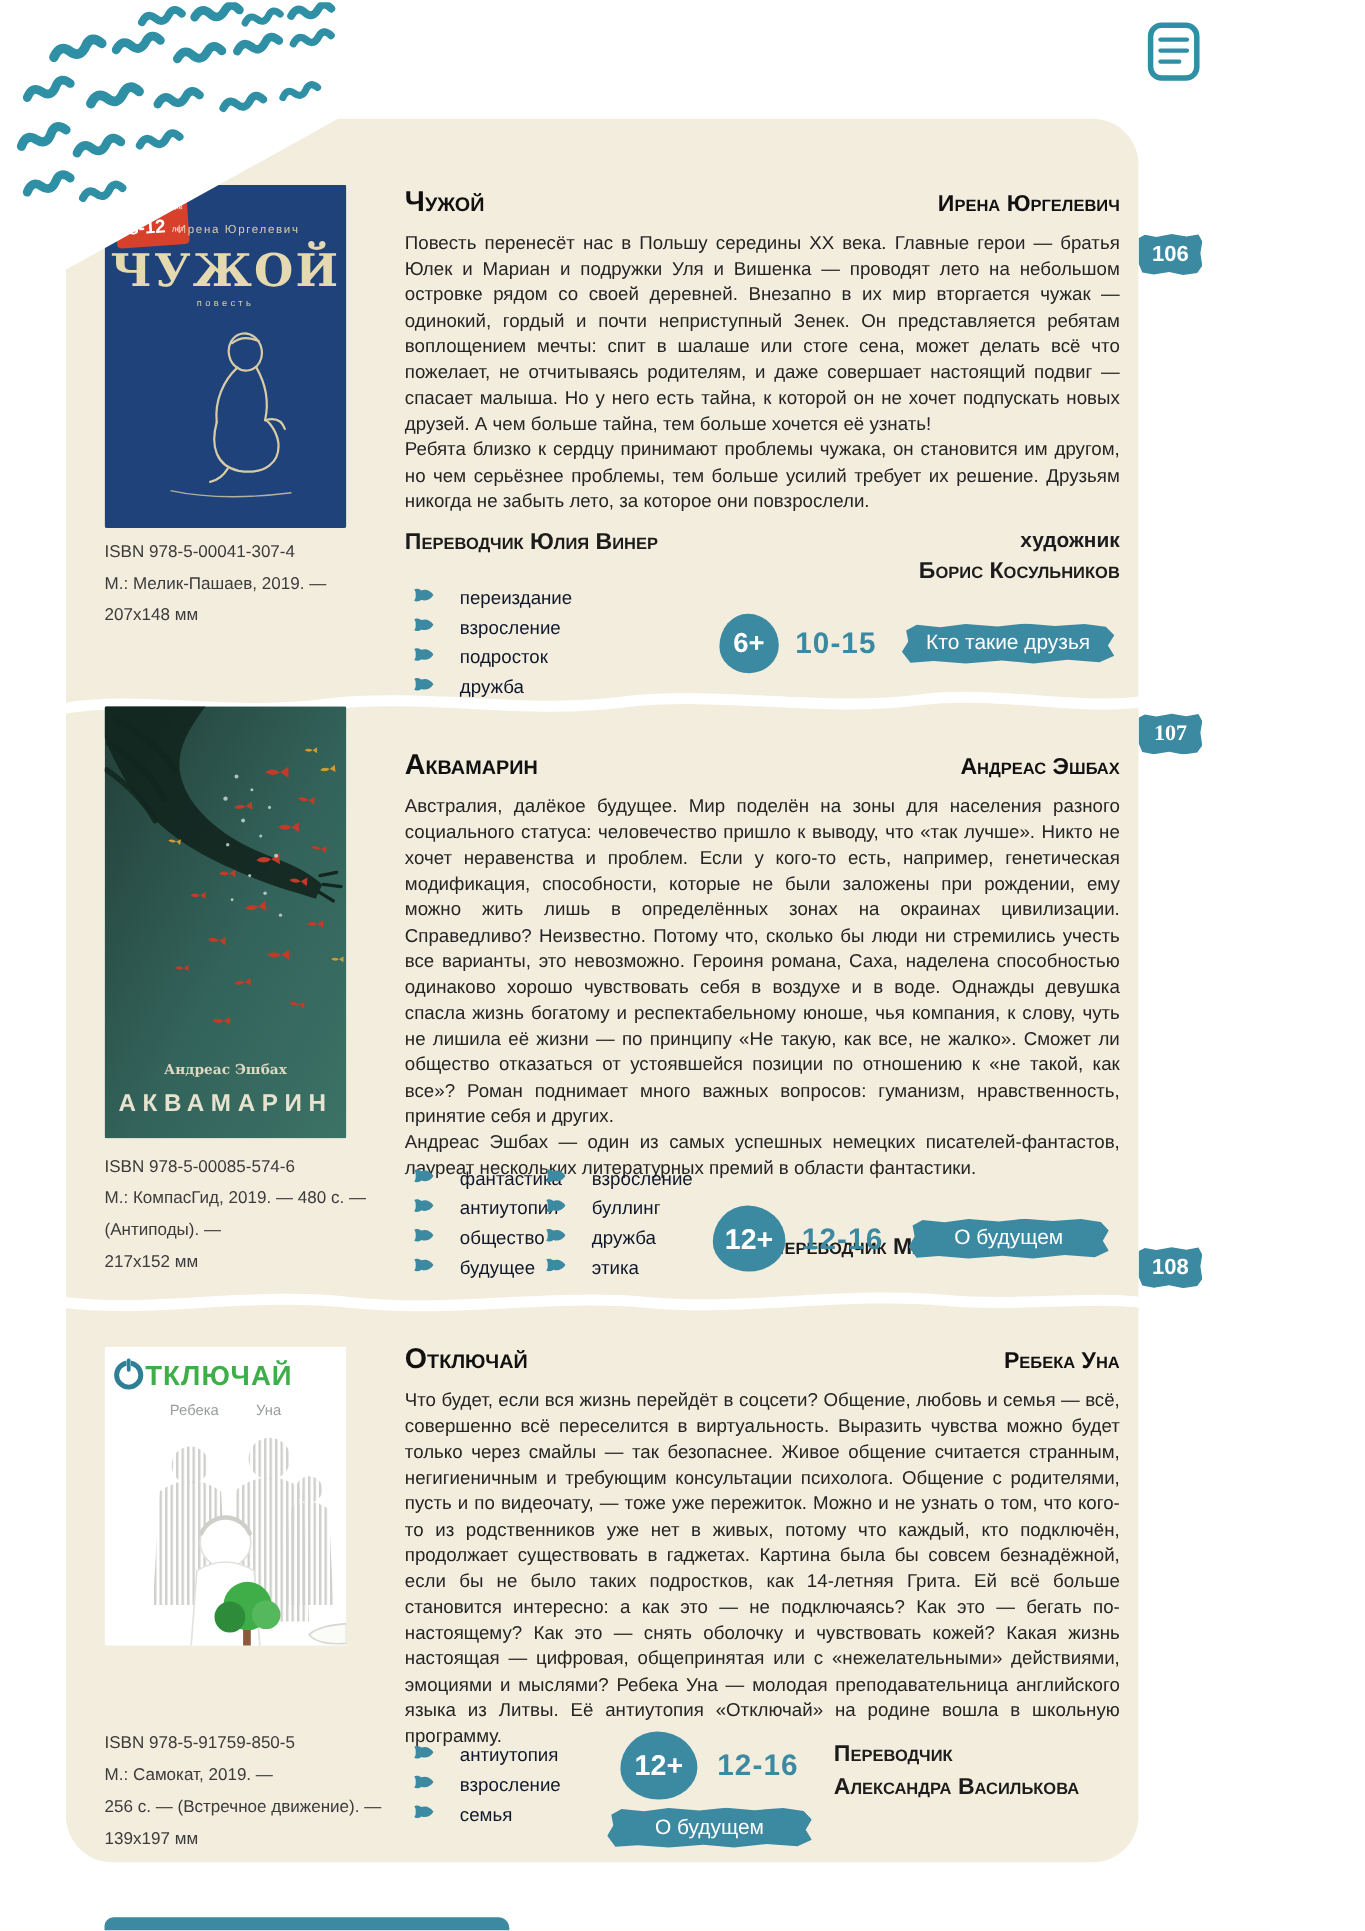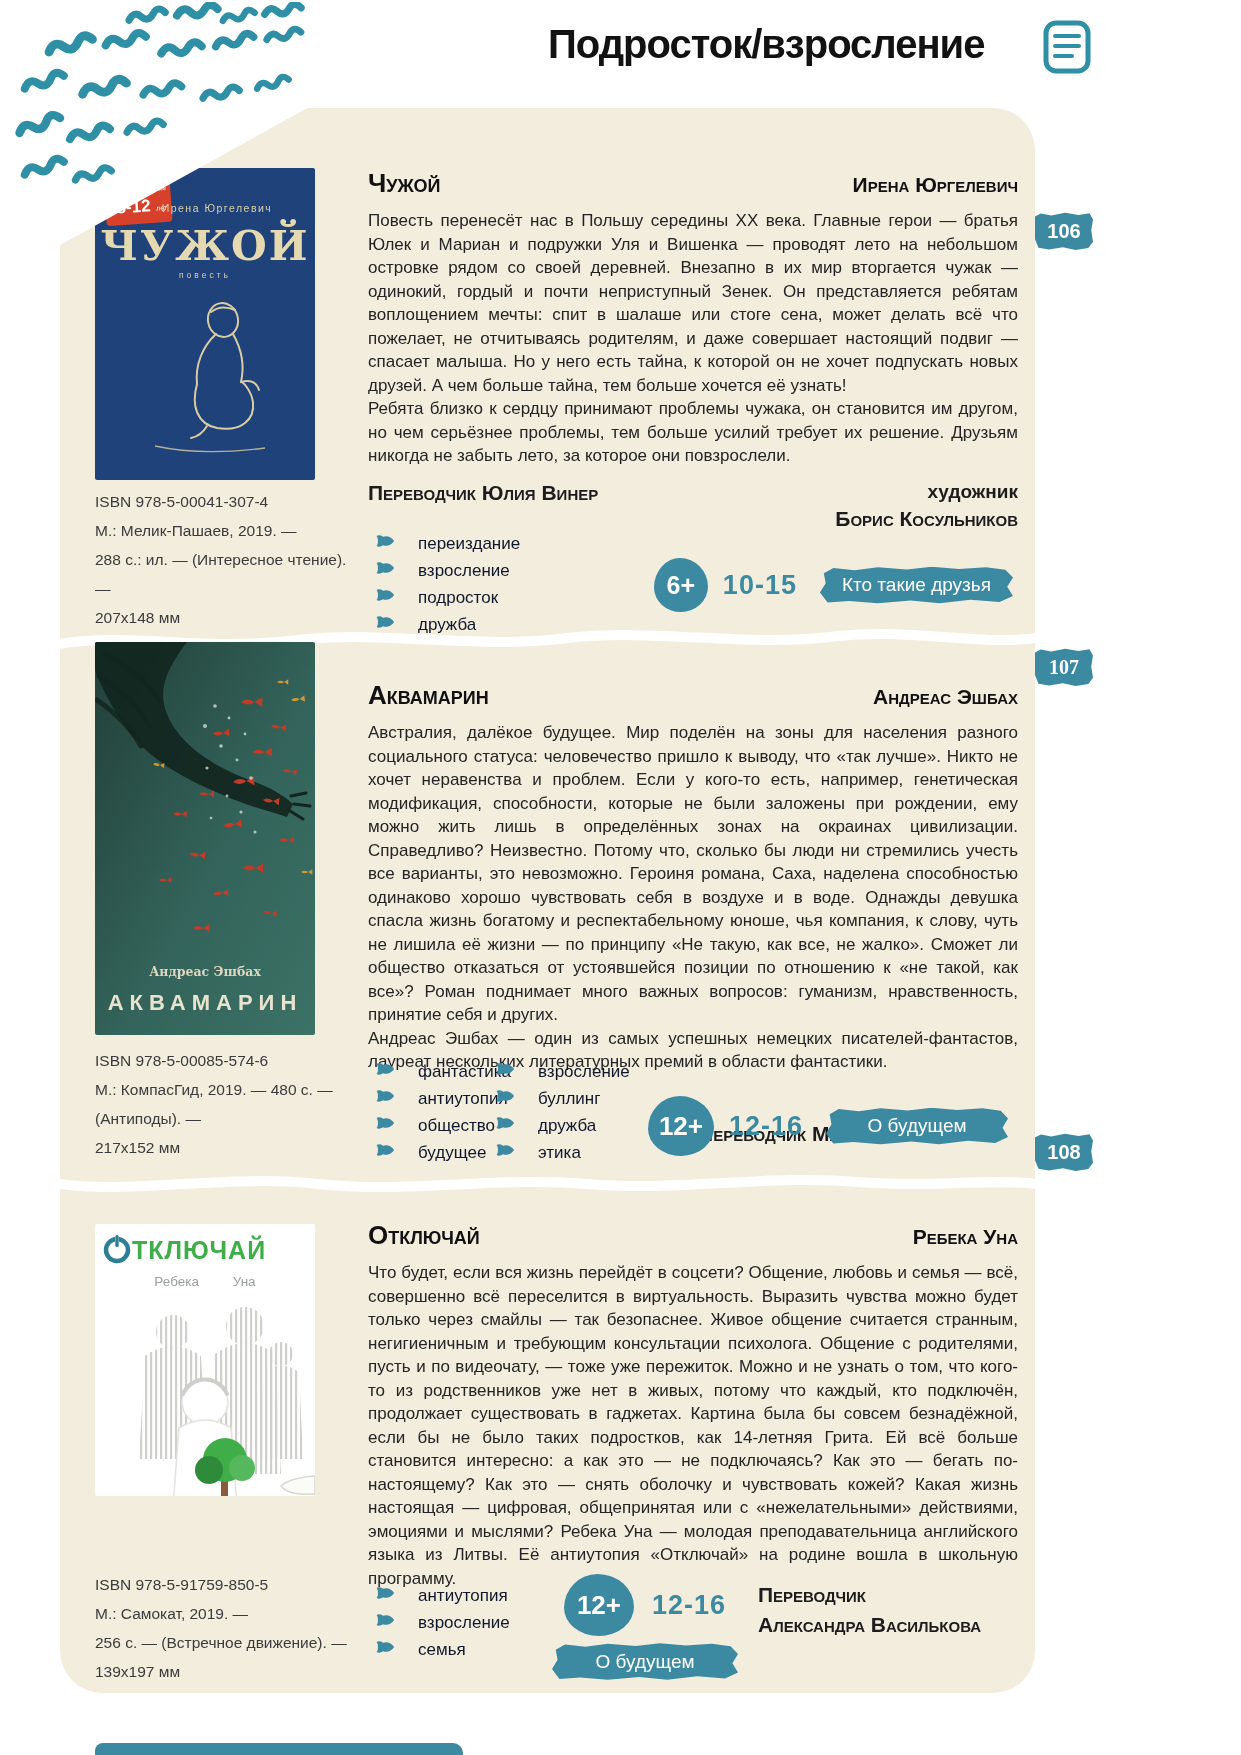--- a/index.html
+++ b/index.html
@@ -118,21 +118,20 @@
       <use href="#sq" transform="translate(192 86) rotate(-8) scale(0.9)"></use>
       <use href="#sq" transform="translate(246 78) rotate(-12) scale(0.8)"></use>
       <use href="#sq" transform="translate(6 120) rotate(-16) scale(1.05)"></use>
       <use href="#sq" transform="translate(58 126) rotate(-10)"></use>
       <use href="#sq" transform="translate(116 120) rotate(-8) scale(0.9)"></use>
       <use href="#sq" transform="translate(12 162) rotate(-14)"></use>
       <use href="#sq" transform="translate(64 168) rotate(-10) scale(0.9)"></use>
     </g>
   </svg>
 
-  <h1 class="page-title">Подросток/взросление</h1>
   <span class="notes-icon">
     <svg width="50" height="54" viewBox="0 0 50 54">
       <rect x="4" y="3" width="42" height="48" rx="10" fill="none" stroke="#2e8fa5" stroke-width="5"></rect>
       <g stroke="#2e8fa5" stroke-width="4" stroke-linecap="round">
         <line x1="13" y1="16" x2="37" y2="16"></line>
         <line x1="13" y1="26" x2="37" y2="26"></line>
         <line x1="13" y1="36" x2="30" y2="36"></line>
       </g>
     </svg>
   </span>
@@ -178,21 +177,20 @@
           <path d="M102 216 C96 238 102 256 122 260 C146 264 160 252 158 234 C156 222 148 214 146 214"></path>
           <path d="M112 258 q-6 10 -16 12"></path>
           <path d="M146 214 q14 -4 18 8"></path>
         </g>
         <path d="M60 278 q46 10 110 2" stroke="#d8cca4" stroke-width="1.3" fill="none" opacity="0.8"></path>
       </svg>
     </div>
     <div class="meta meta-0">
       <div>ISBN 978-5-00041-307-4</div>
       <div>М.: Мелик-Пашаев, 2019. —</div>
-      <div>288 с.: ил. — (Интересное чтение). —</div>
       <div>207х148 мм</div>
     </div>
     <div class="text-col tcol-0">
       <div class="title-row">
         <h2 class="book-title">Чужой</h2>
         <div class="book-author">Ирена Юргелевич</div>
       </div>
       <div class="desc">
         <p>Повесть перенесёт нас в Польшу середины XX века. Главные герои — братья Юлек и Мариан и подружки Уля и Вишенка — проводят лето на небольшом островке рядом со своей деревней. Внезапно в их мир вторгается чужак — одинокий, гордый и почти неприступный Зенек. Он представляется ребятам воплощением мечты: спит в шалаше или стоге сена, может делать всё что пожелает, не отчитываясь родителям, и даже совершает настоящий подвиг — спасает малыша. Но у него есть тайна, к которой он не хочет подпускать новых друзей. А чем больше тайна, тем больше хочется её узнать!</p>
         <p>Ребята близко к сердцу принимают проблемы чужака, он становится им другом, но чем серьёзнее проблемы, тем больше усилий требует их решение. Друзьям никогда не забыть лето, за которое они повзрослели.</p>

